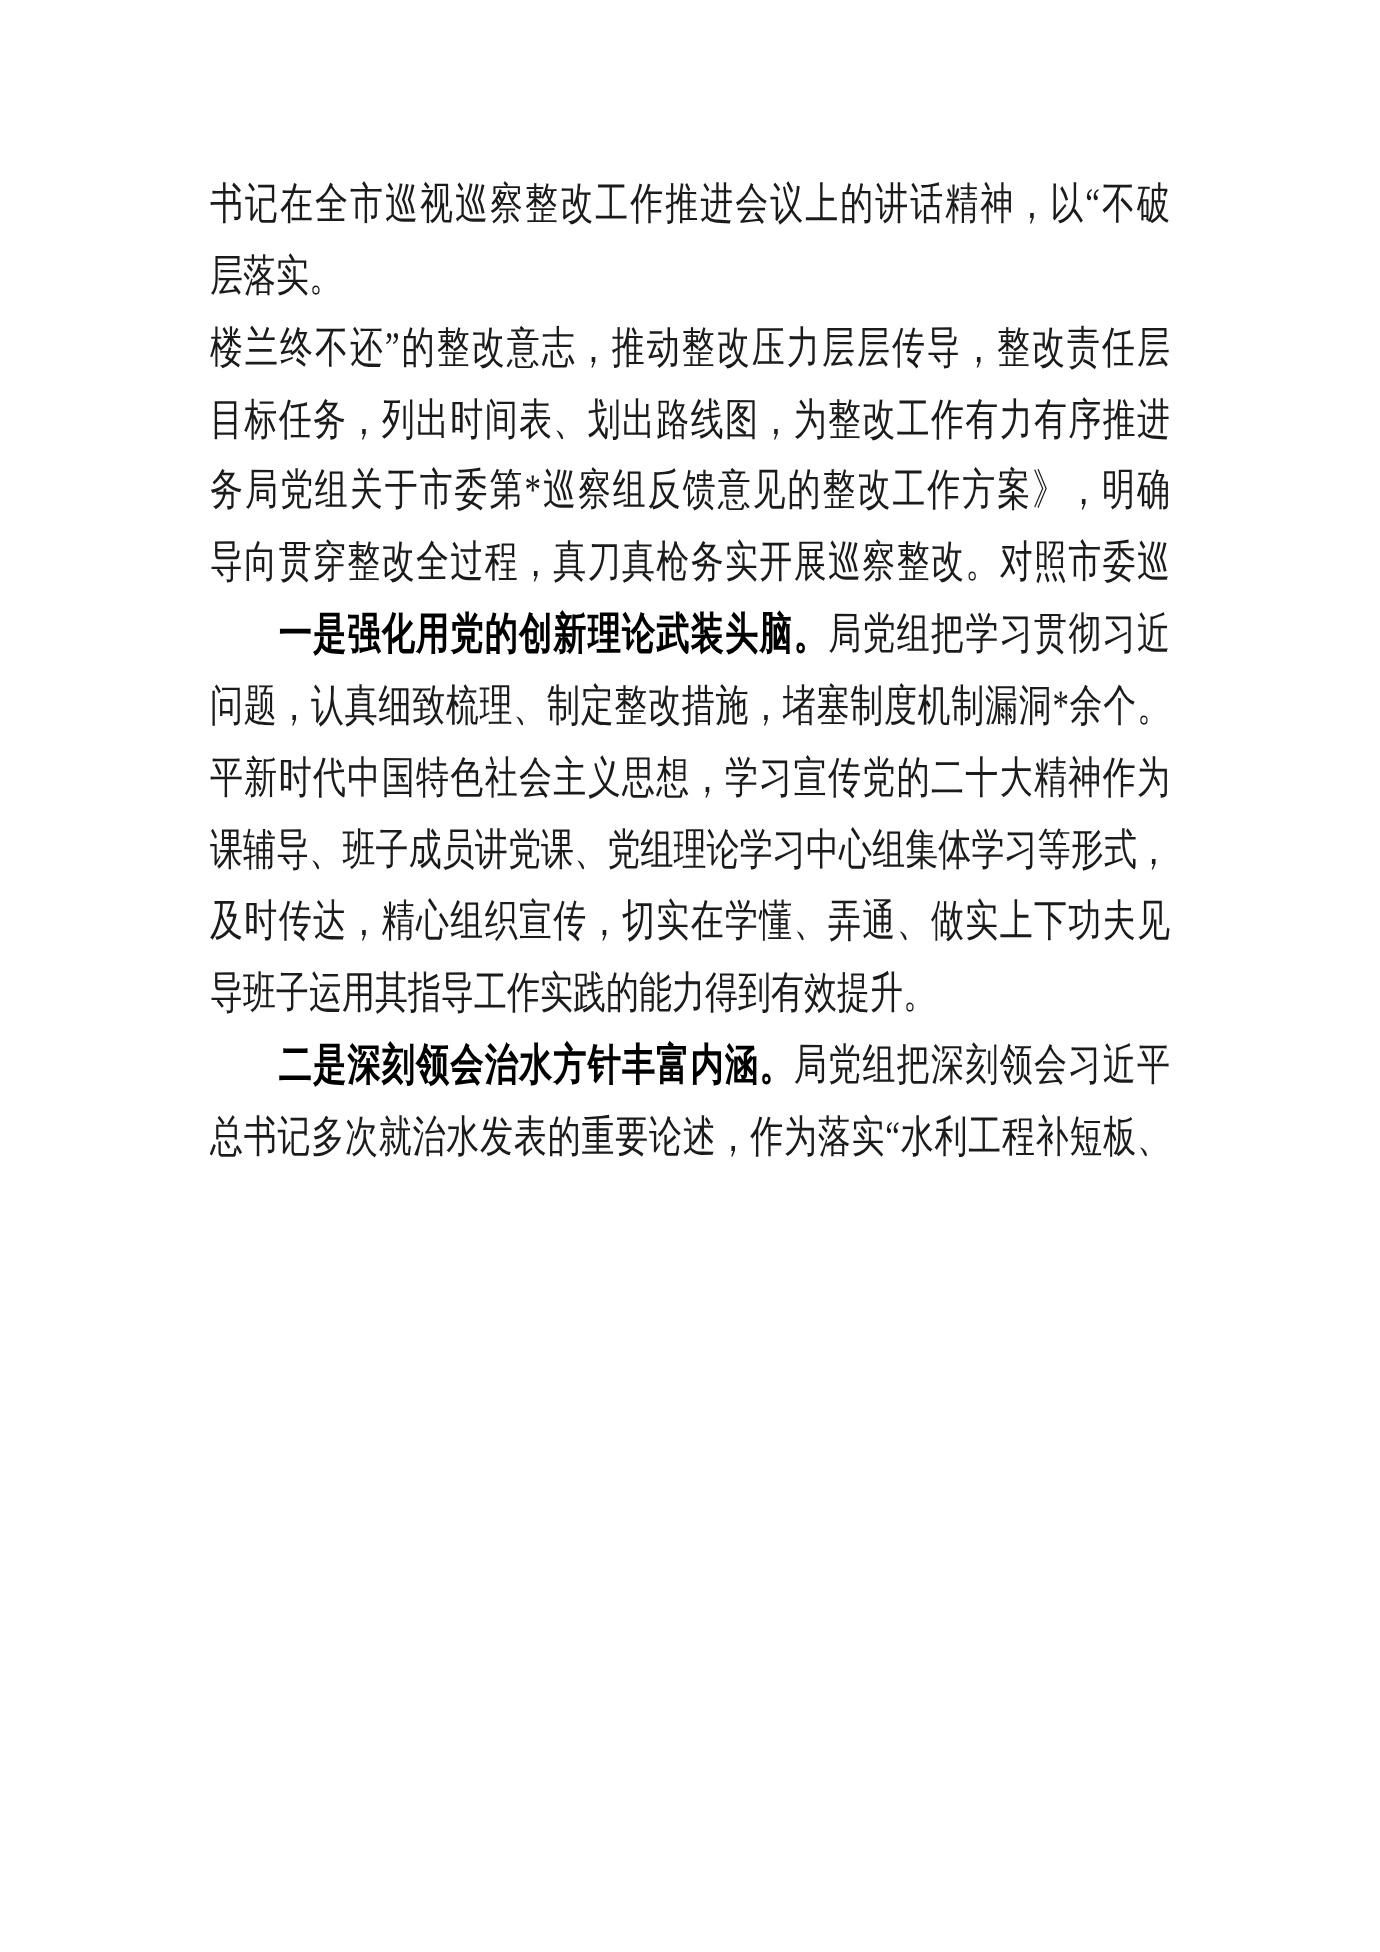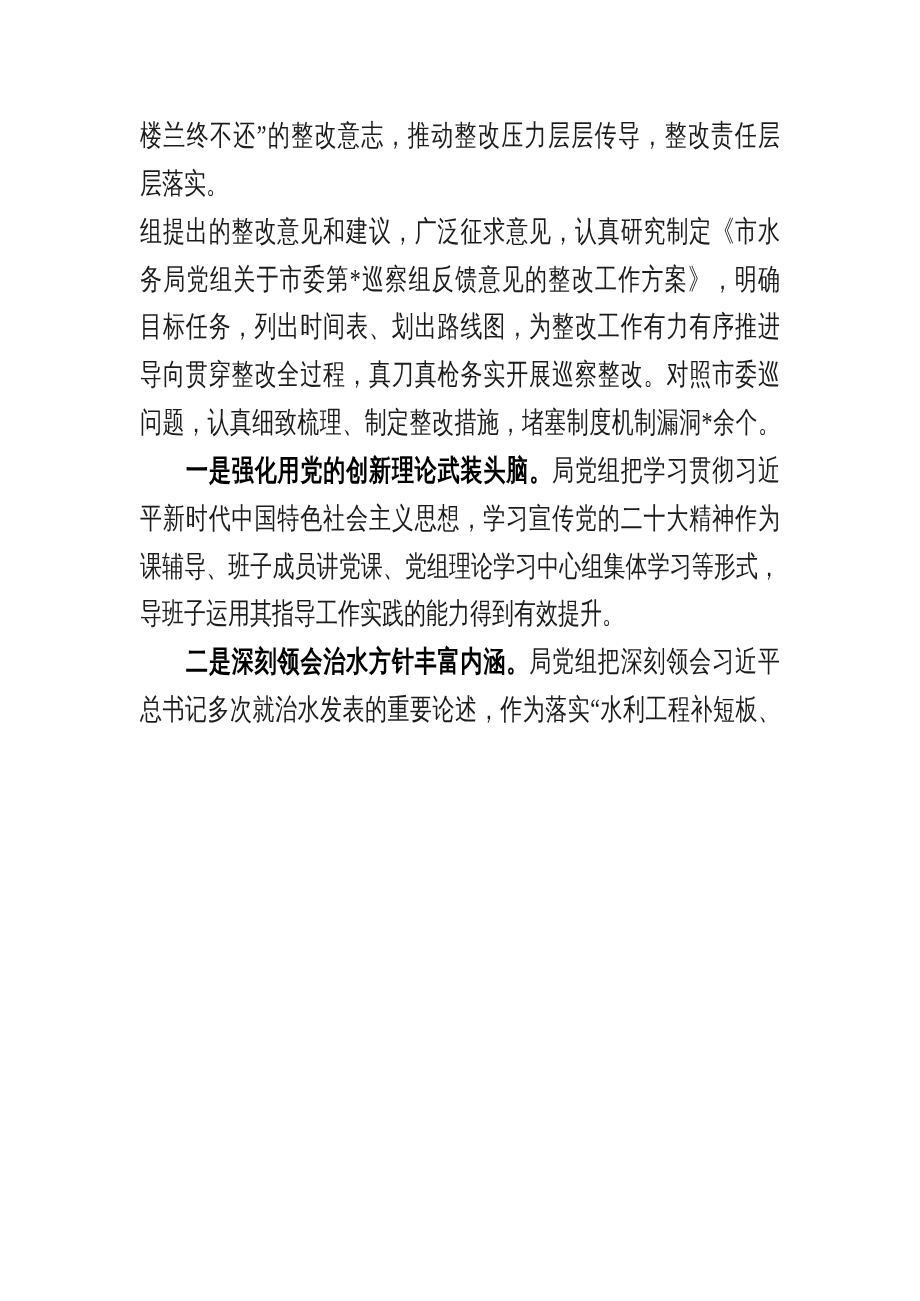--- a/index.html
+++ b/index.html
@@ -44,48 +44,51 @@
     font-weight: 700;
     color: #000000;
   }
 </style>
 </head>
 <body>
 
 <div class="page">
   <div class="doc">
       <div class="line">
-        <span class="line-inner j"><span>楼兰终不还”的整改意志，推动整改压力层层传导，整改责任层</span></span>
+        <span class="line-inner j"><span>书记在全市巡视巡察整改工作推进会议上的讲话精神，以“不破</span></span>
       </div>
       <div class="line">
         <span class="line-inner"><span>层落实。</span></span>
       </div>
       <div class="line">
-        <span class="line-inner j"><span>组提出的整改意见和建议，广泛征求意见，认真研究制定《市水</span></span>
+        <span class="line-inner j"><span>楼兰终不还”的整改意志，推动整改压力层层传导，整改责任层</span></span>
+      </div>
+      <div class="line">
+        <span class="line-inner j"><span>目标任务，列出时间表、划出路线图，为整改工作有力有序推进</span></span>
       </div>
       <div class="line">
         <span class="line-inner j"><span>务局党组关于市委第*巡察组反馈意见的整改工作方案》，明确</span></span>
       </div>
       <div class="line">
-        <span class="line-inner j"><span>目标任务，列出时间表、划出路线图，为整改工作有力有序推进</span></span>
-      </div>
-      <div class="line">
         <span class="line-inner j"><span>导向贯穿整改全过程，真刀真枪务实开展巡察整改。对照市委巡</span></span>
       </div>
       <div class="line">
-        <span class="line-inner j"><span>问题，认真细致梳理、制定整改措施，堵塞制度机制漏洞*余个。</span></span>
+        <span class="line-inner j ind"><b>一是强化用党的创新理论武装头脑。</b><span>局党组把学习贯彻习近</span></span>
       </div>
       <div class="line">
-        <span class="line-inner j ind"><b>一是强化用党的创新理论武装头脑。</b><span>局党组把学习贯彻习近</span></span>
+        <span class="line-inner j"><span>问题，认真细致梳理、制定整改措施，堵塞制度机制漏洞*余个。</span></span>
       </div>
       <div class="line">
         <span class="line-inner j"><span>平新时代中国特色社会主义思想，学习宣传党的二十大精神作为</span></span>
       </div>
       <div class="line">
         <span class="line-inner j"><span>课辅导、班子成员讲党课、党组理论学习中心组集体学习等形式，</span></span>
+      </div>
+      <div class="line">
+        <span class="line-inner j"><span>及时传达，精心组织宣传，切实在学懂、弄通、做实上下功夫见</span></span>
       </div>
       <div class="line">
         <span class="line-inner"><span>导班子运用其指导工作实践的能力得到有效提升。</span></span>
       </div>
       <div class="line">
         <span class="line-inner j ind"><b>二是深刻领会治水方针丰富内涵。</b><span>局党组把深刻领会习近平</span></span>
       </div>
       <div class="line">
         <span class="line-inner j"><span>总书记多次就治水发表的重要论述，作为落实“水利工程补短板、</span></span>
       </div>

